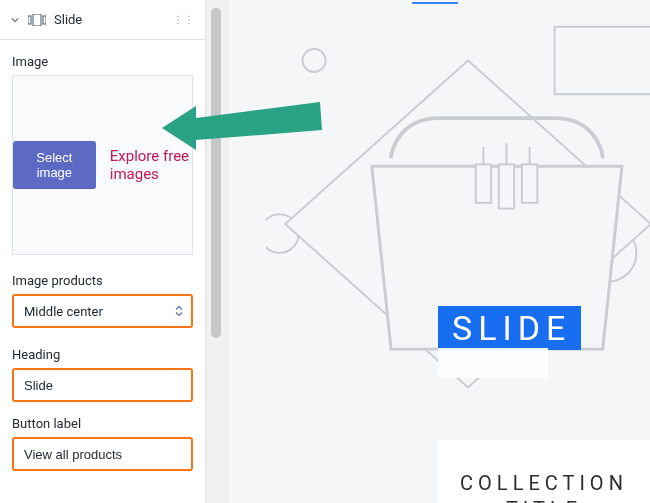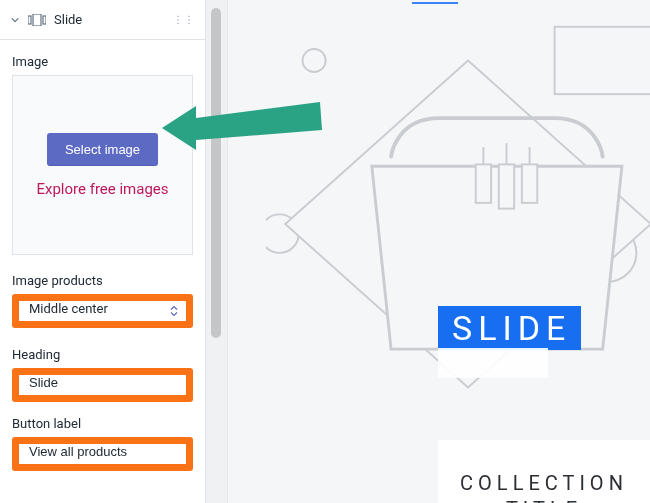--- a/index.html
+++ b/index.html
@@ -10,25 +10,25 @@
   .sidebar-header { display: flex; align-items: center; height: 40px; padding: 0 10px; border-bottom: 1px solid #dfe3e8; gap:8px; }
   .sidebar-header .chev { width: 10px; display: flex; align-items: center; justify-content: center; color: #637381; }
   .sidebar-header .title { flex: 1; font-size: 13px; }
   .sidebar-header .slide-ico { width: 18px; height: 14px; color:#5c6ac4; display:flex; align-items:center; justify-content:center;}
   .drag-handle { color:#919eab; font-size:10px; letter-spacing:1px; cursor:grab;}
   .pane { flex:1; overflow-y:auto; padding: 14px 12px 0 12px; }
   .pane::-webkit-scrollbar{width:8px;}
   .pane::-webkit-scrollbar-thumb{background:#c4cdd5;border-radius:4px;}
   .label { font-size: 13px; color:#212b36; margin-bottom: 6px; display:block; }
   .section-label { font-size: 11px; letter-spacing: 0.3px; color:#637381; margin: 4px 0 10px; }
-  .image-well { border:1px solid #dfe3e8; background:#f9fafb; height:180px; display:flex; flex-direction:column; align-items:center; justify-content:center; gap:14px; margin-bottom:18px;}
+  .image-well { border:1px solid #dfe3e8; background:#f9fafb; height:180px; display:flex; align-items:center; justify-content:center; gap:14px; margin-bottom:18px;}
   .btn-primary { background:#5c6ac4; color:#fff; border:none; border-radius:3px; padding:9px 18px; font-size:13px; cursor:pointer; box-shadow: inset 0 -1px 0 rgba(0,0,0,0.1);}
   .link { color:#be185d; font-size:15px; text-decoration:none; cursor:pointer;}
   .field { width:100%; margin-bottom:14px; }
-  .select-wrap, .text-input { position:relative; width:100%; height:34px; border:7px solid #f97316; border-radius:3px; background:#fff; display:flex; align-items:flex-start; padding:0 10px; font-size:13px; color:#212b36;}
+  .select-wrap, .text-input { position:relative; width:100%; height:34px; border:2px solid #f97316; border-radius:3px; background:#fff; display:flex; align-items:center; padding:0 10px; font-size:13px; color:#212b36;}
   .select-wrap { cursor:pointer; }
   .select-wrap .caret { position:absolute; right:8px; top:50%; transform:translateY(-50%); color:#5c6ac4; font-size:9px; line-height:7px; display:flex; flex-direction:column; gap:1px;}
   .text-input input { border:none; outline:none; width:100%; font-size:13px; background:transparent; color:#212b36;}
   .text-input input::placeholder{color:#919eab;}
   .divider-gap { height:1px; background:transparent; margin-bottom:4px;}
   
   .scroll-gutter { width: 22px; height:100%; background:#f0f1f2; position:relative; border-right:1px solid #e6e8ea;}
   .scroll-gutter .thumb { position:absolute; left:5px; width:10px; top:8px; height:330px; background:#c4c6c8; border-radius:5px;}
   
   .preview { flex:1; height:100%; background:#f4f6f8; position:relative; overflow:hidden; border-top:2px solid transparent;}

